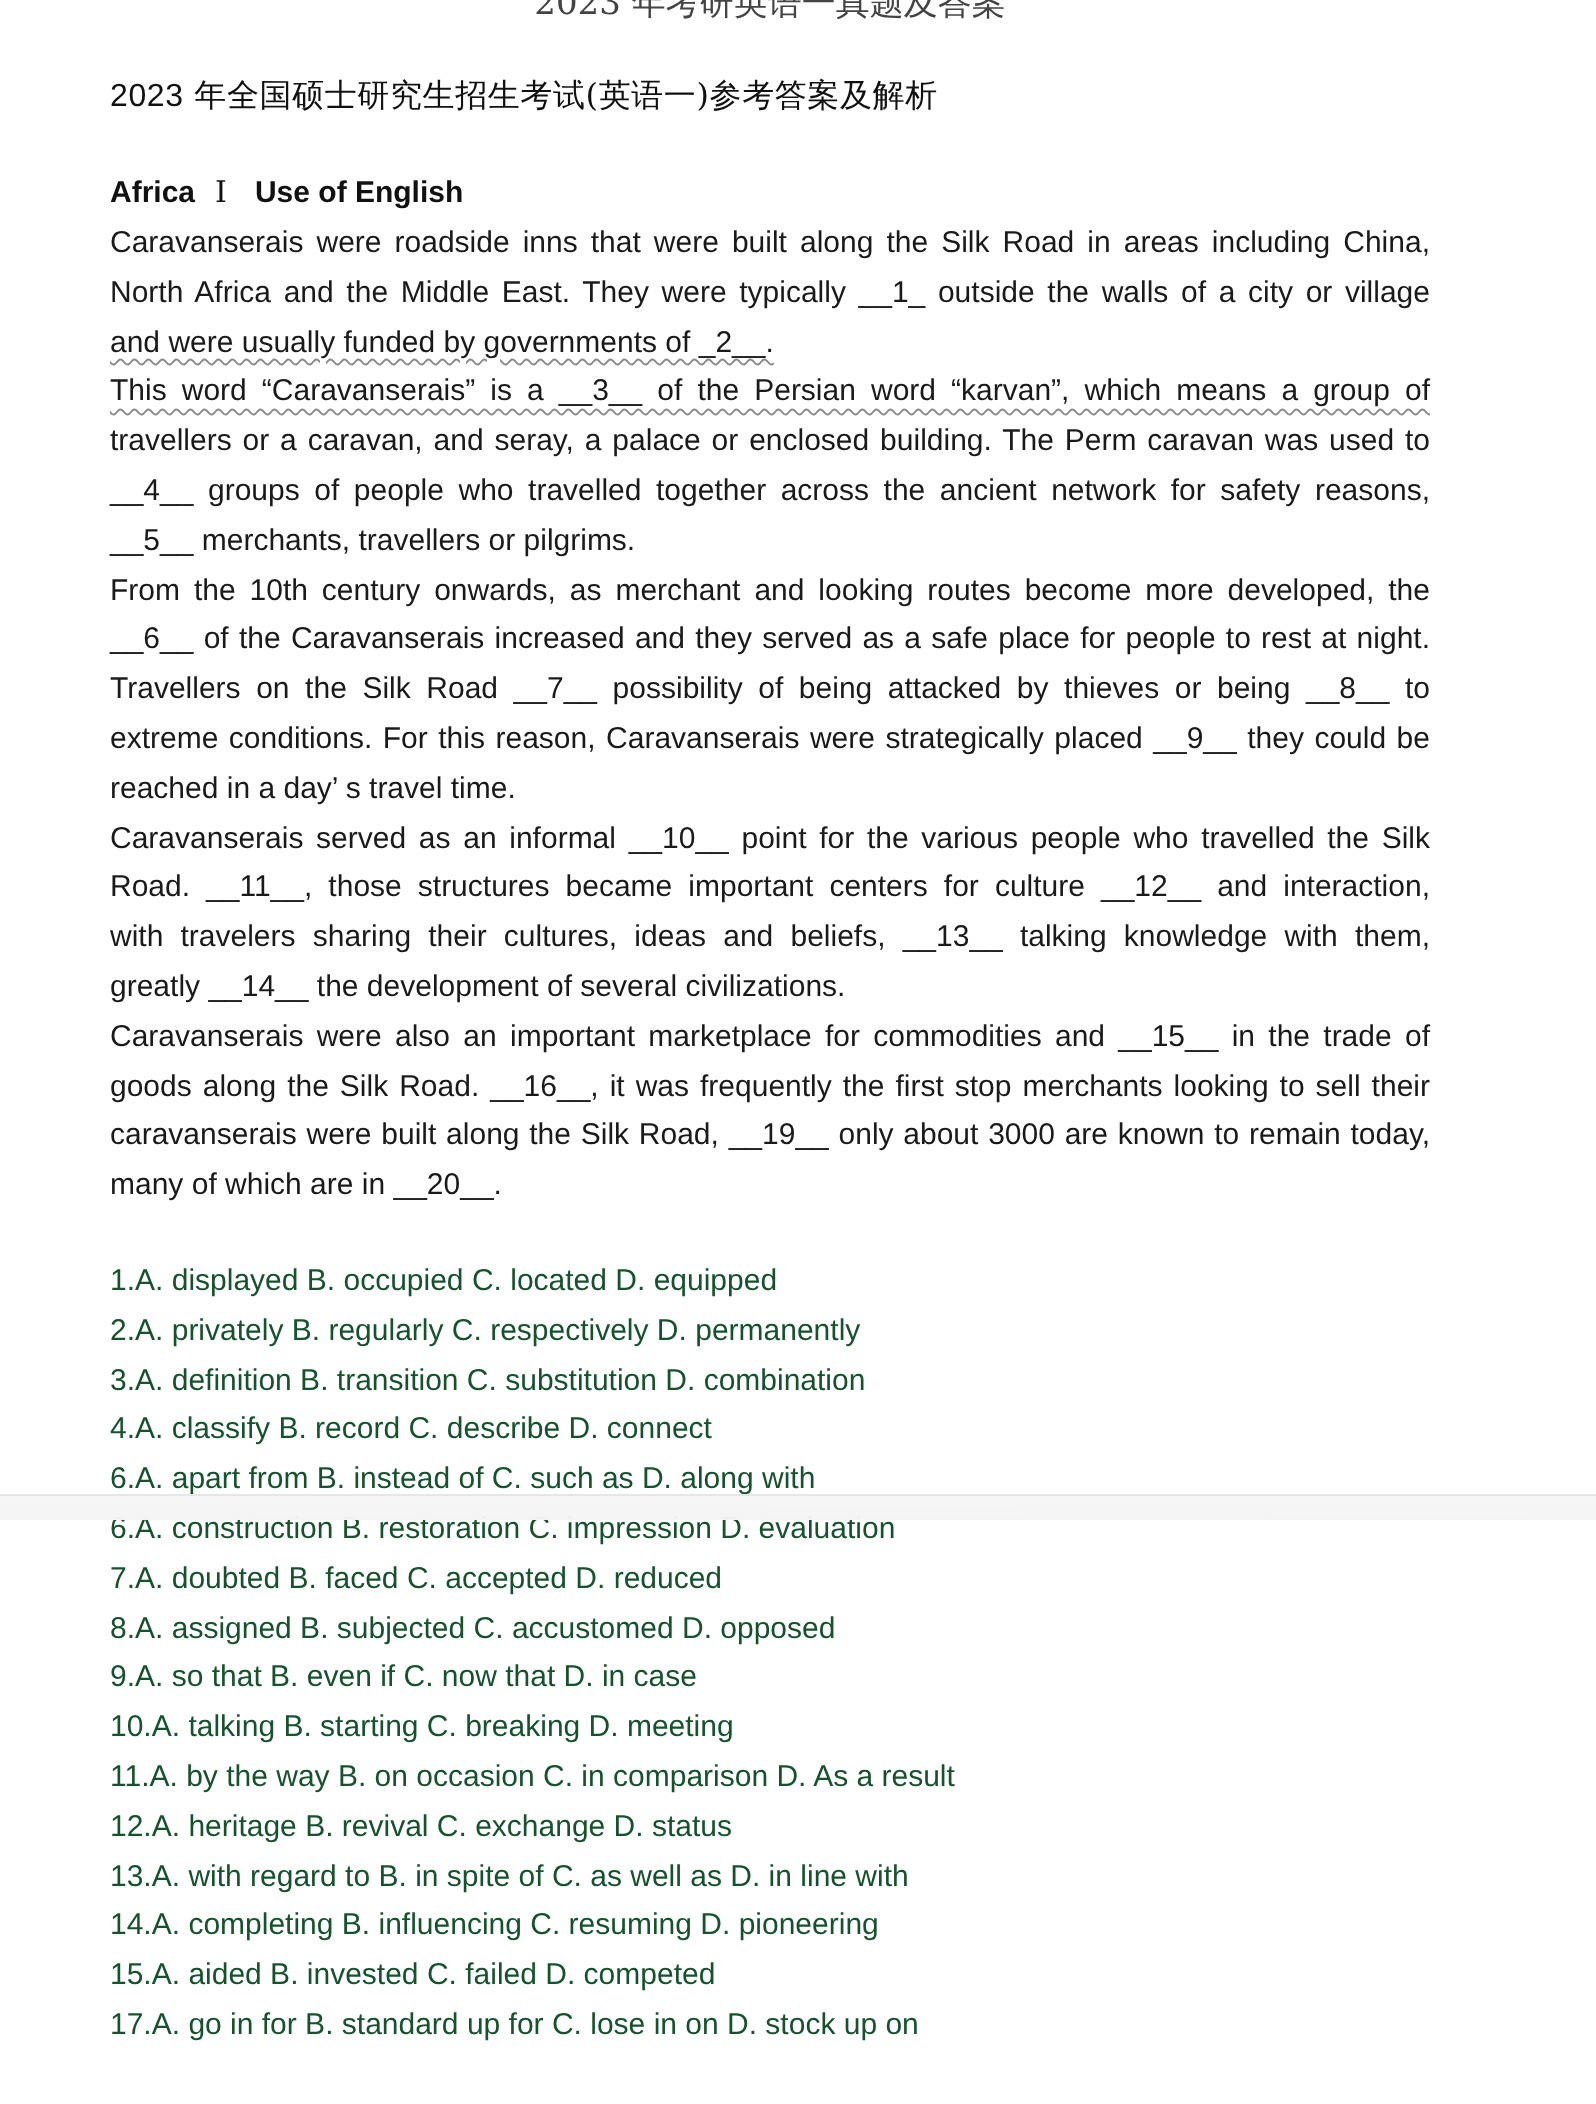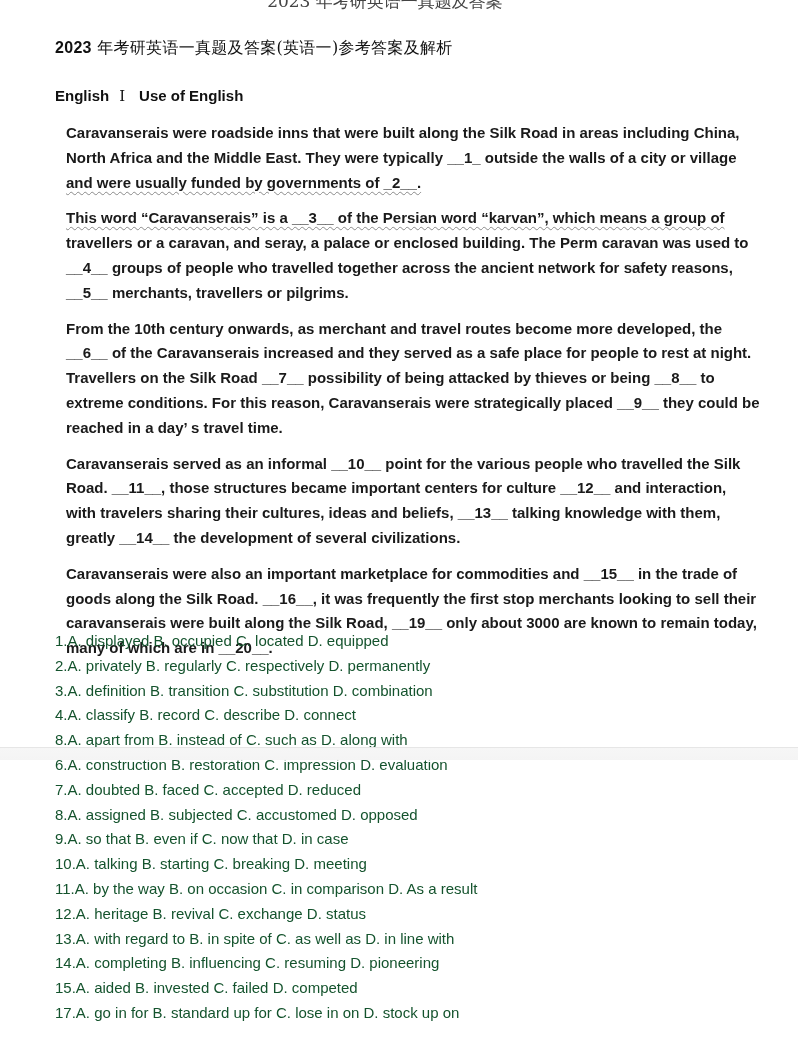--- a/index.html
+++ b/index.html
@@ -39,21 +39,21 @@
       left: 55px;
       top: 38px;
       font-size: 16px;
       font-family: "DejaVu Serif", serif;
       color: #111;
       white-space: nowrap;
       letter-spacing: 0.3px;
     }
     .doc-title .year {
       font-family: "Liberation Sans", sans-serif;
-      font-weight: bold;
+      font-weight: normal;
       text-align: center;
     }
     .section-heading {
       position: absolute;
       left: 55px;
       top: 87px;
       font-size: 15px;
       font-weight: bold;
       color: #111;
       white-space: nowrap;
@@ -66,23 +66,22 @@
     .body-text {
       position: absolute;
       left: 55px;
       top: 110px;
       width: 660px;
       font-size: 15px;
       line-height: 24.8px;
       color: #1a1a1a;
     }
     .para {
-      margin: 11px;
+      margin: 0;
       text-align: justify;
-      font-weight: bold;
     }
     .line {
       display: block;
       white-space: nowrap;
       text-align: justify;
       text-align-last: justify;
     }
     .line.last {
       text-align-last: left;
     }
@@ -113,44 +112,44 @@
     }
   </style>
 </head>
 <body>
 
 <div class="page">
 
   <div class="running-header">2023 年考研英语一真题及答案</div>
 
   <div class="doc-title">
-    <span class="year">2023</span><span> 年考研英语一真题及答案(英语一)参考答案及解析</span>
+    <span class="year">2023</span><span> 年全国硕士研究生招生考试(英语一)参考答案及解析</span>
   </div>
 
   <div class="section-heading">
-    <span>English</span><span class="roman">Ⅰ</span><span>Use of English</span>
+    <span>Africa</span><span class="roman">Ⅰ</span><span>Use of English</span>
   </div>
 
   <div class="body-text">
 
     <div class="para">
       <span class="line">Caravanserais were roadside inns that were built along the Silk Road in areas including China,</span>
       <span class="line">North Africa and the Middle East. They were typically __1_ outside the walls of a city or village</span>
       <span class="line last"><span class="wavy">and were usually funded by governments of _2__.</span></span>
     </div>
 
     <div class="para">
       <span class="line"><span class="wavy">This word “Caravanserais” is a __3__ of the Persian word “karvan”, which means a group of</span></span>
       <span class="line">travellers or a caravan, and seray, a palace or enclosed building. The Perm caravan was used to</span>
       <span class="line">__4__ groups of people who travelled together across the ancient network for safety reasons,</span>
       <span class="line last">__5__ merchants, travellers or pilgrims.</span>
     </div>
 
     <div class="para">
-      <span class="line">From the 10th century onwards, as merchant and travel routes become more developed, the</span>
+      <span class="line">From the 10th century onwards, as merchant and looking routes become more developed, the</span>
       <span class="line">__6__ of the Caravanserais increased and they served as a safe place for people to rest at night.</span>
       <span class="line">Travellers on the Silk Road __7__ possibility of being attacked by thieves or being __8__ to</span>
       <span class="line">extreme conditions. For this reason, Caravanserais were strategically placed __9__ they could be</span>
       <span class="line last">reached in a day’ s travel time.</span>
     </div>
 
     <div class="para">
       <span class="line">Caravanserais served as an informal __10__ point for the various people who travelled the Silk</span>
       <span class="line">Road. __11__, those structures became important centers for culture __12__ and interaction,</span>
       <span class="line">with travelers sharing their cultures, ideas and beliefs, __13__ talking knowledge with them,</span>
@@ -163,21 +162,21 @@
       <span class="line">caravanserais were built along the Silk Road, __19__ only about 3000 are known to remain today,</span>
       <span class="line last">many of which are in __20__.</span>
     </div>
   </div>
 
   <div class="options">
     <div class="option-row">1.A. displayed B. occupied C. located D. equipped</div>
     <div class="option-row">2.A. privately B. regularly C. respectively D. permanently</div>
     <div class="option-row">3.A. definition B. transition C. substitution D. combination</div>
     <div class="option-row">4.A. classify B. record C. describe D. connect</div>
-    <div class="option-row">8.A. apart from B. instead of C. such as D. along with</div>
+    <div class="option-row">6.A. apart from B. instead of C. such as D. along with</div>
     <div class="option-row">6.A. construction B. restoration C. impression D. evaluation</div>
     <div class="option-row">7.A. doubted B. faced C. accepted D. reduced</div>
     <div class="option-row">8.A. assigned B. subjected C. accustomed D. opposed</div>
     <div class="option-row">9.A. so that B. even if C. now that D. in case</div>
     <div class="option-row">10.A. talking B. starting C. breaking D. meeting</div>
     <div class="option-row">11.A. by the way B. on occasion C. in comparison D. As a result</div>
     <div class="option-row">12.A. heritage B. revival C. exchange D. status</div>
     <div class="option-row">13.A. with regard to B. in spite of C. as well as D. in line with</div>
     <div class="option-row">14.A. completing B. influencing C. resuming D. pioneering</div>
     <div class="option-row">15.A. aided B. invested C. failed D. competed</div>

